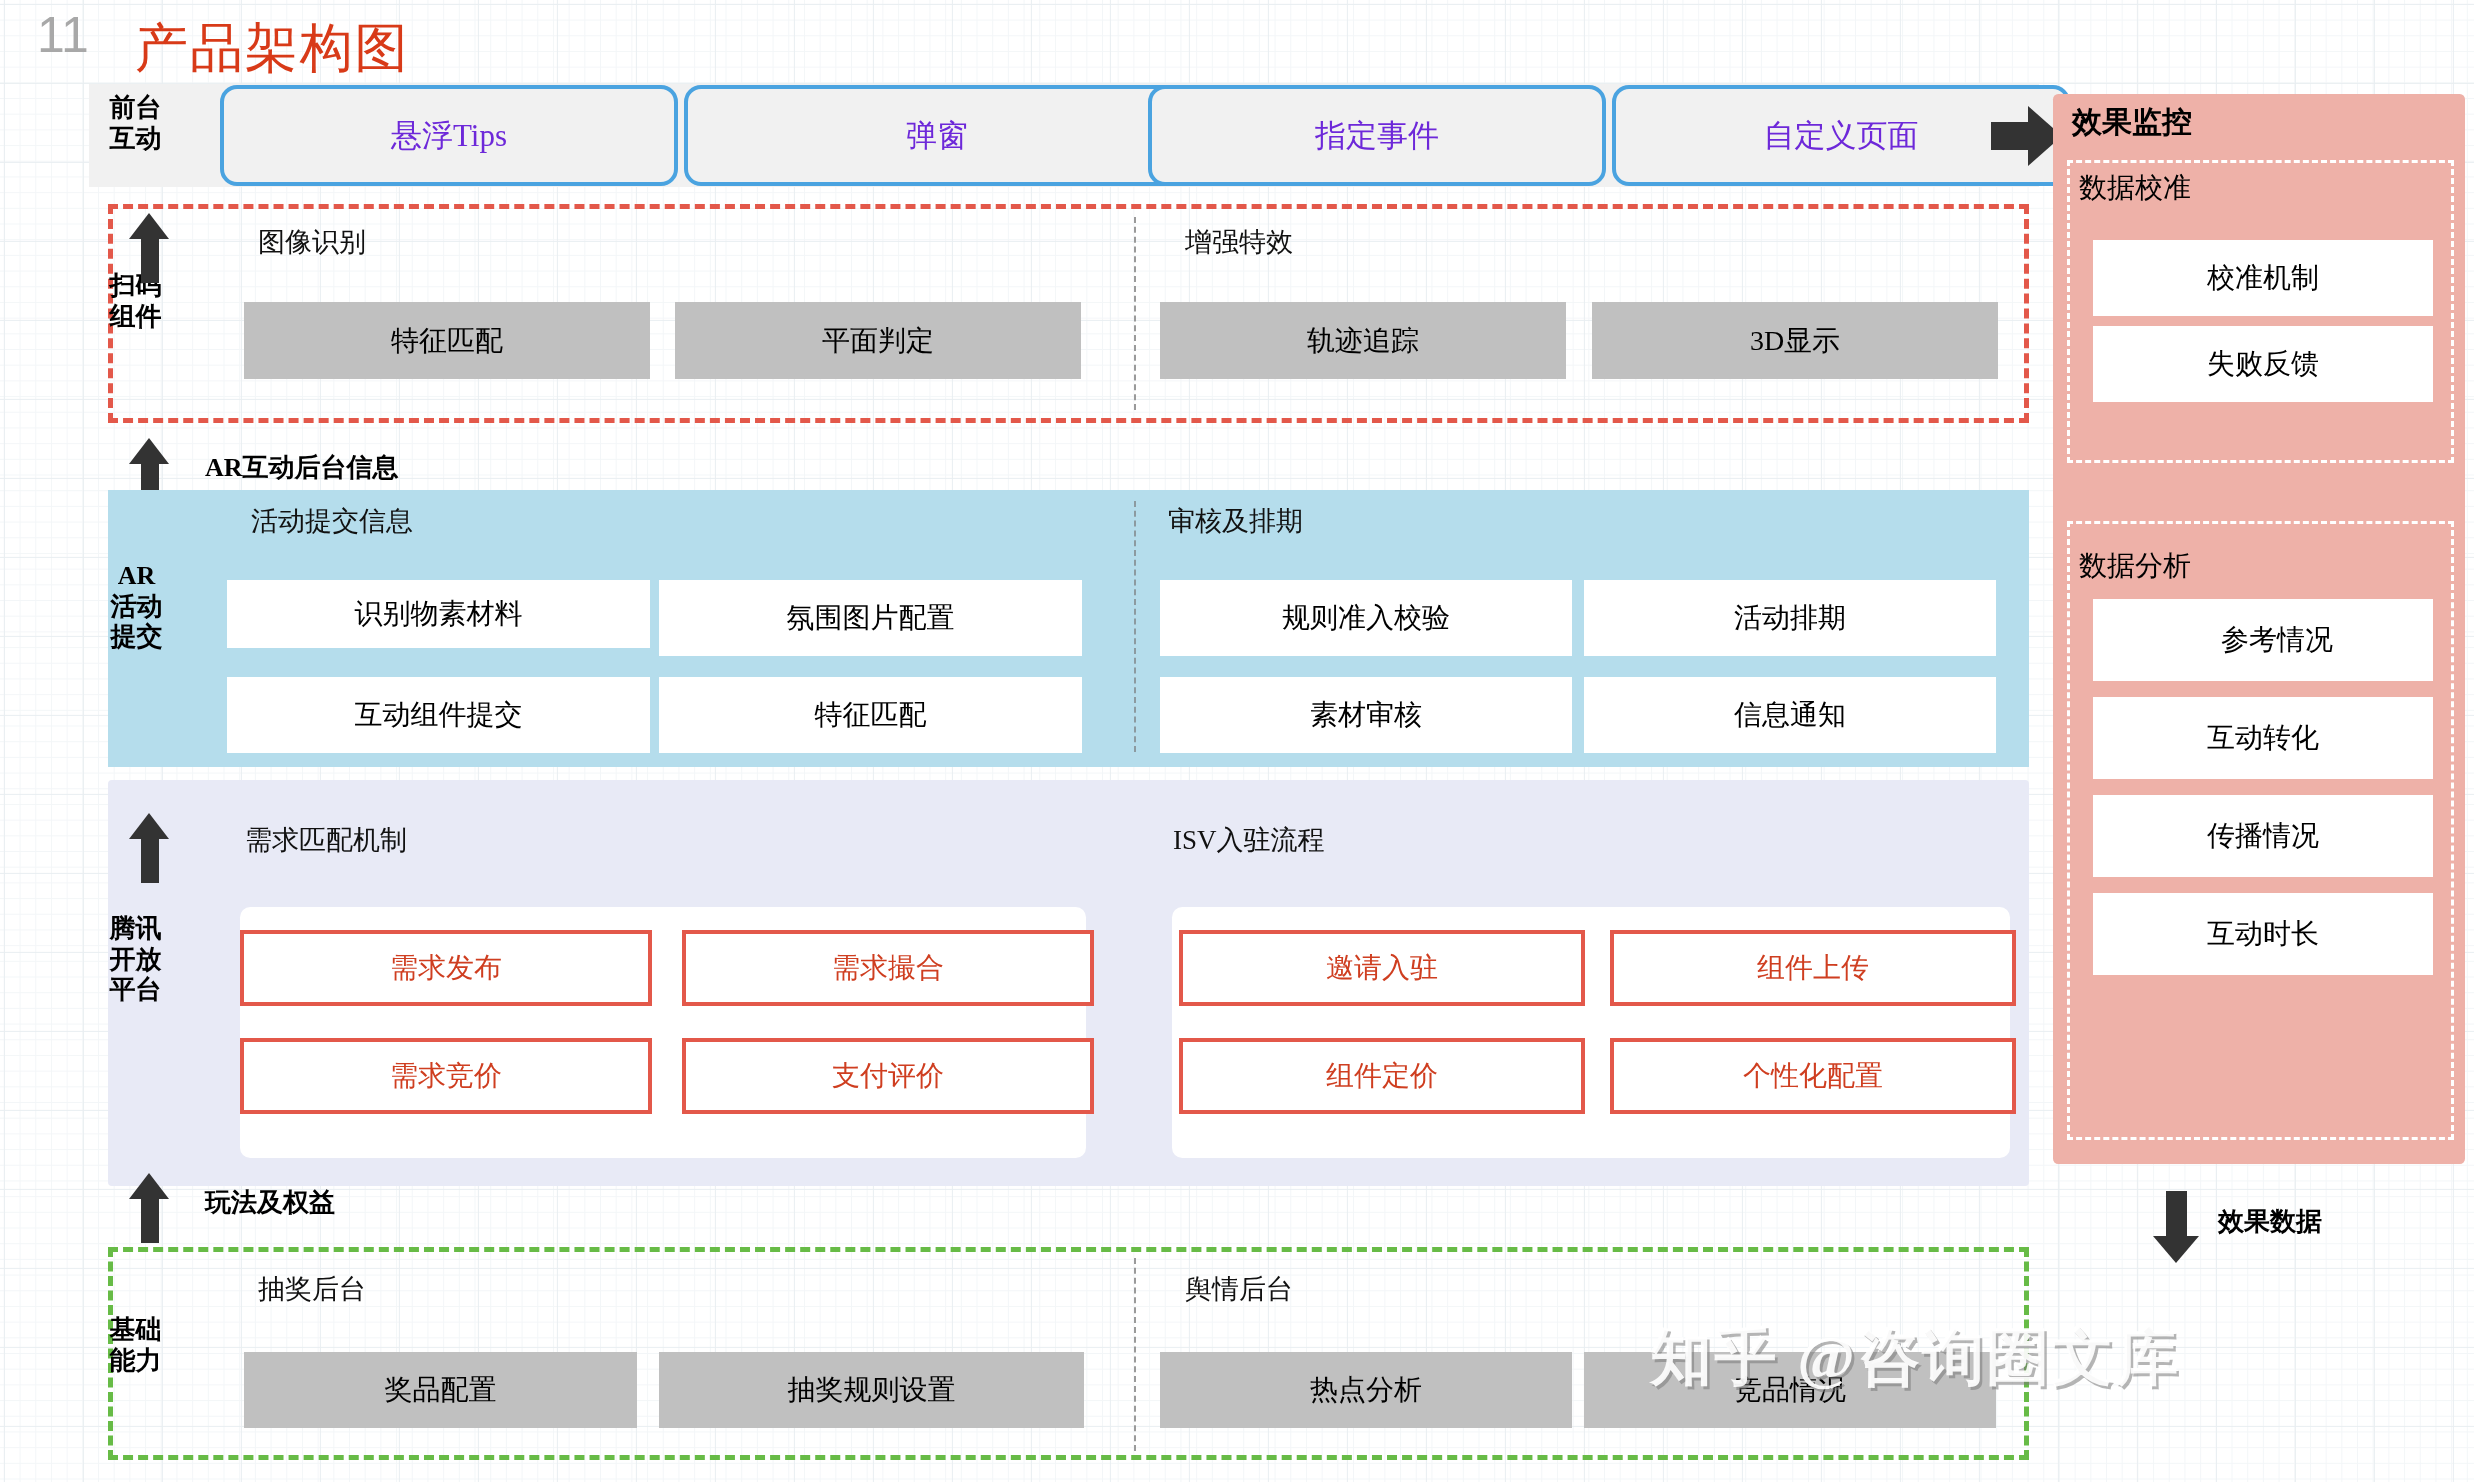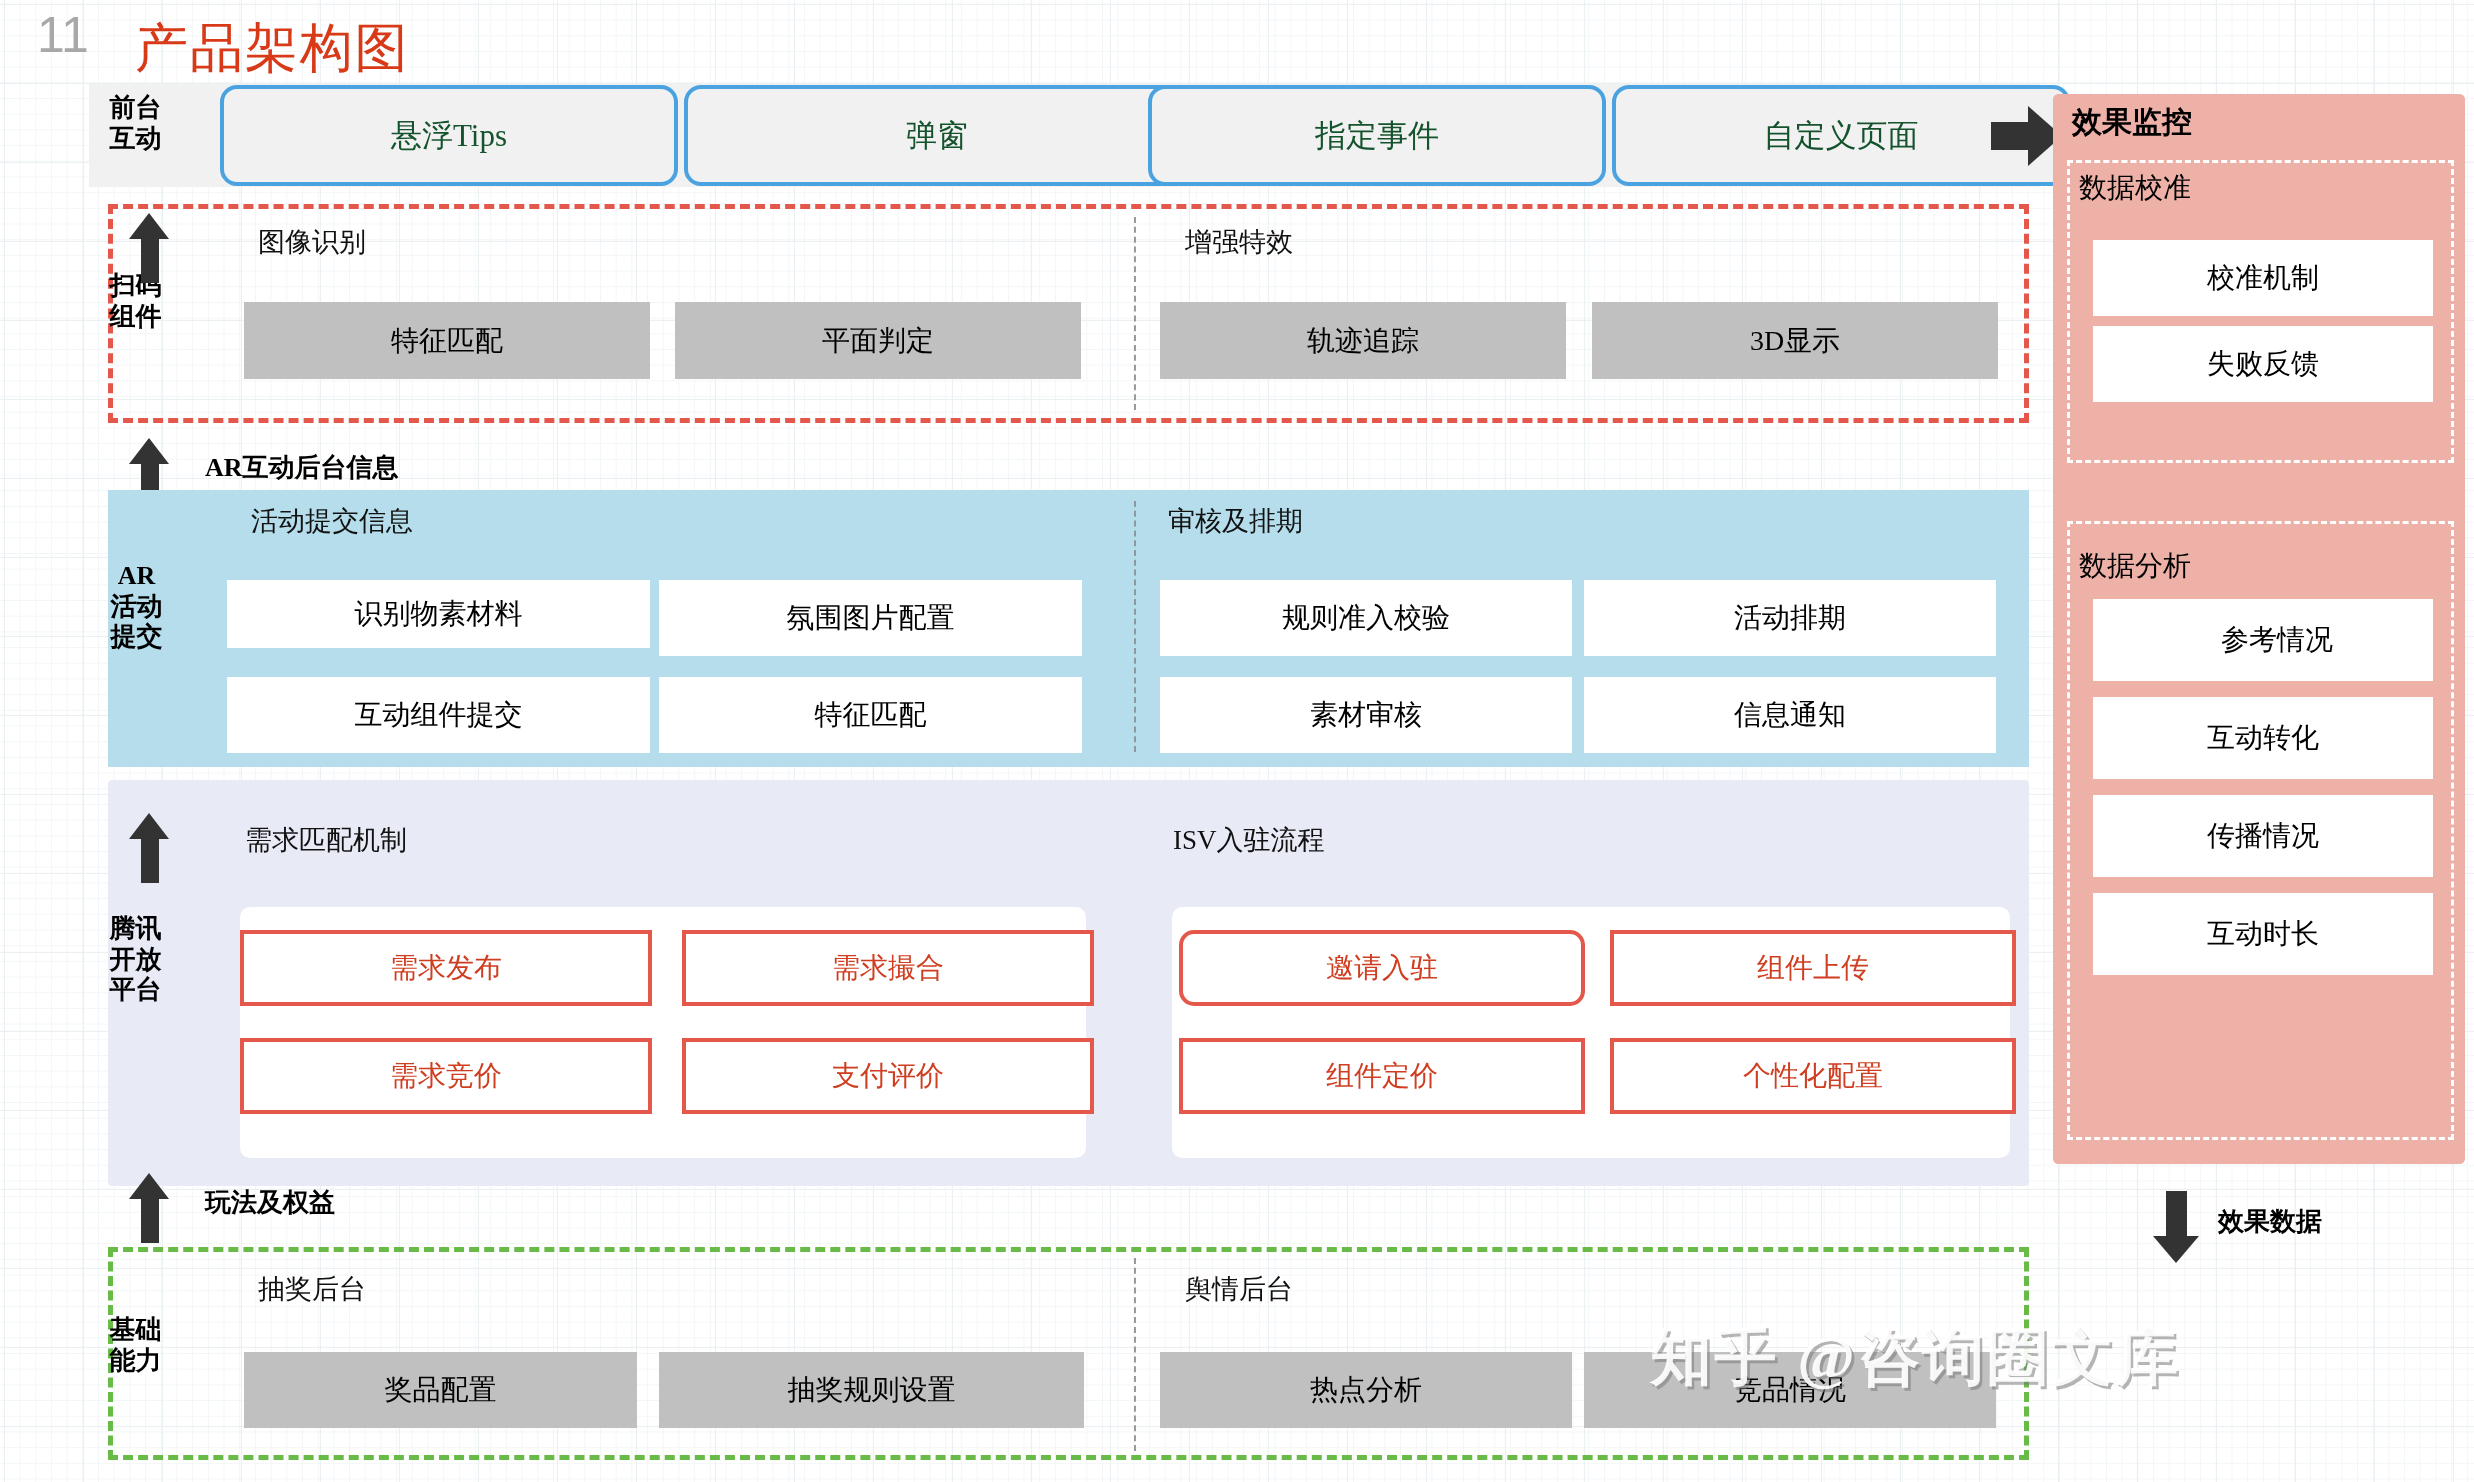--- a/index.html
+++ b/index.html
@@ -105,21 +105,21 @@
   .front-band {
     position: absolute; left: 89px; top: 84px;
     width: 1950px; height: 103px;
     background: #f1f1f1;
   }
   .front-box {
     position: absolute; top: 85px; height: 101px;
     border: 4.5px solid #4aa3e0; border-radius: 17px;
     background: #f1f1f1;
     display: flex; align-items: center; justify-content: center;
-    font-size: 31px; color: #14532d;
+    font-size: 31px; color: #6d28d9;
   }
 
   
   .scan-region {
     position: absolute; left: 108px; top: 204px;
     width: 1921px; height: 219px;
     border: 5.8px dashed #e3584a;
     background: transparent;
   }
   .gray-box {
@@ -311,21 +311,21 @@
   <div class="red-box" style="left:682px; top:930px; width:412px; height:76px;">
     <span>需求撮合</span>
   </div>
   <div class="red-box" style="left:240px; top:1038px; width:412px; height:76px;">
     <span>需求竞价</span>
   </div>
   <div class="red-box" style="left:682px; top:1038px; width:412px; height:76px;">
     <span>支付评价</span>
   </div>
 
-  <div class="red-box" style="left:1179px; top:930px; width:406px; height:76px;border-radius:15px;">
+  <div class="red-box" style="left:1179px; top:930px; width:406px; height:76px;">
     <span>邀请入驻</span>
   </div>
   <div class="red-box" style="left:1610px; top:930px; width:406px; height:76px;">
     <span>组件上传</span>
   </div>
   <div class="red-box" style="left:1179px; top:1038px; width:406px; height:76px;">
     <span>组件定价</span>
   </div>
   <div class="red-box" style="left:1610px; top:1038px; width:406px; height:76px;">
     <span>个性化配置</span>

